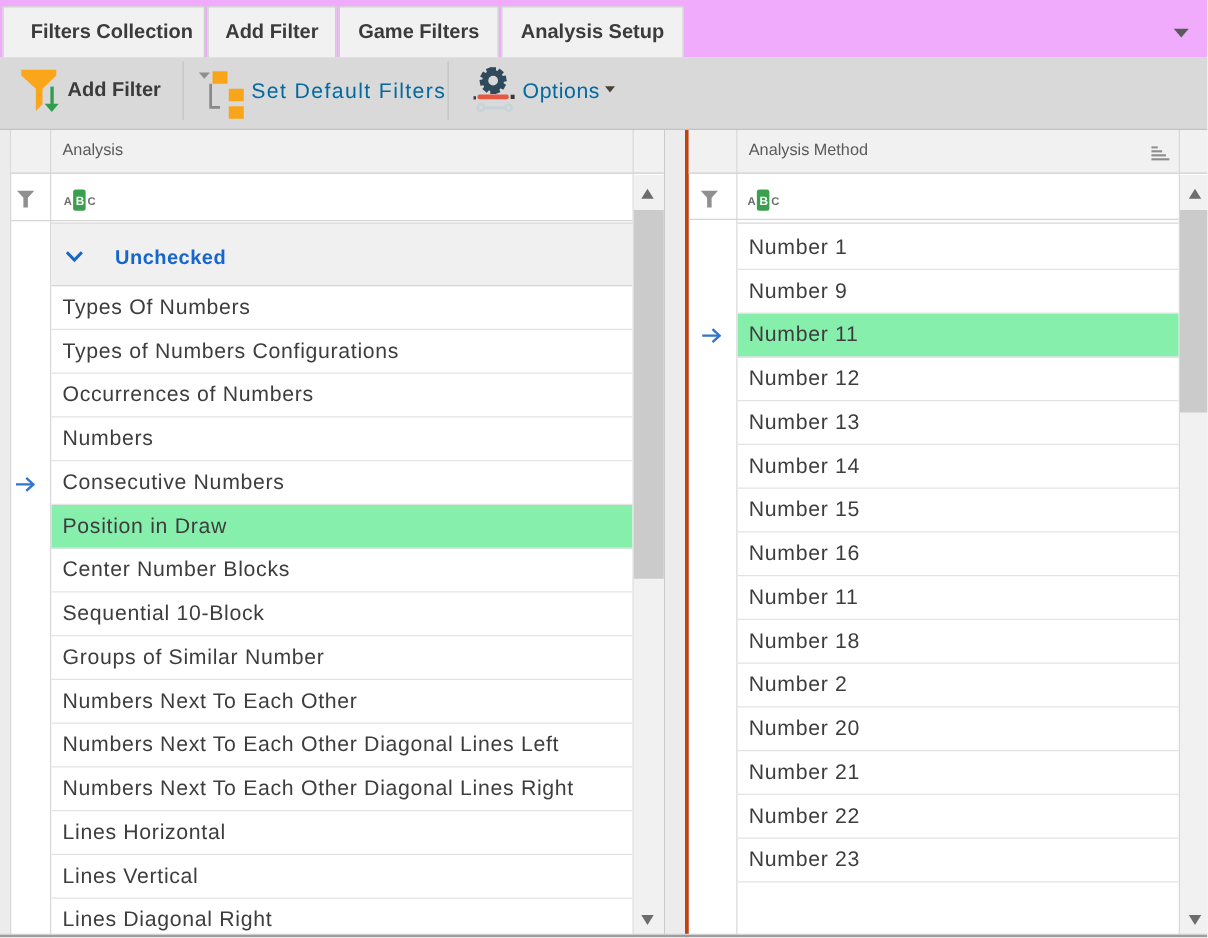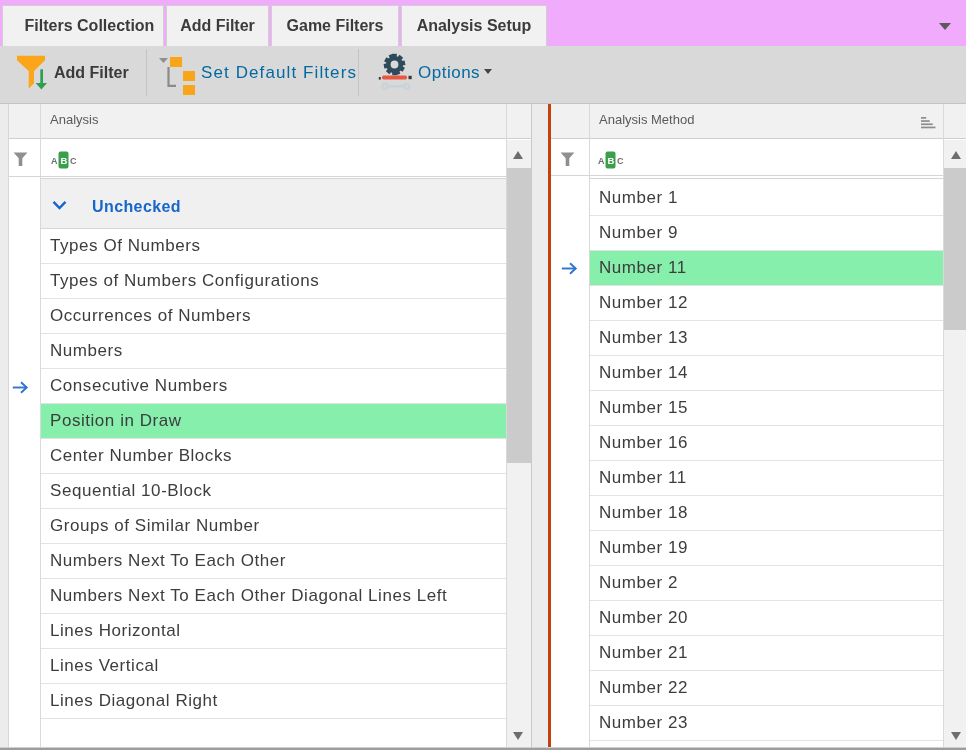--- a/index.html
+++ b/index.html
@@ -100,20 +100,21 @@
 <div class="row">Types of Numbers Configurations</div>
 <div class="row">Occurrences of Numbers</div>
 <div class="row">Numbers</div>
 <div class="row">Consecutive Numbers</div>
 <div class="row sel">Position in Draw</div>
 <div class="row">Center Number Blocks</div>
 <div class="row">Sequential 10-Block</div>
 <div class="row">Groups of Similar Number</div>
 <div class="row">Numbers Next To Each Other</div>
 <div class="row">Numbers Next To Each Other Diagonal Lines Left</div>
+<div class="row">Numbers Next To Each Other Diagonal Lines Right</div>
 <div class="row">Lines Horizontal</div>
 <div class="row">Lines Vertical</div>
 <div class="row">Lines Diagonal Right</div>
 </div>
 <svg class="abs" style="left:43px;top:96px" width="15" height="11" viewBox="0 0 15 11">
         <path d="M1.5 1.8 L7.5 8 L13.5 1.8" stroke="#1766cc" stroke-width="2.4" fill="none"></path>
       </svg>
 <svg class="abs" style="left:3px;top:277px" width="18" height="13" viewBox="0 0 18 13">
         <g stroke="#2e74d0" stroke-width="1.9" fill="none">
           <path d="M0.8 6.5 H14.5"></path>
@@ -155,21 +156,20 @@
 <div class="row">Number 1</div>
 <div class="row">Number 9</div>
 <div class="row sel">Number 11</div>
 <div class="row">Number 12</div>
 <div class="row">Number 13</div>
 <div class="row">Number 14</div>
 <div class="row">Number 15</div>
 <div class="row">Number 16</div>
 <div class="row">Number 11</div>
 <div class="row">Number 18</div>
-<div class="row">Number 19</div>
 <div class="row">Number 2</div>
 <div class="row">Number 20</div>
 <div class="row">Number 21</div>
 <div class="row">Number 22</div>
 <div class="row">Number 23</div>
 </div>
 <svg class="abs" style="left:10px;top:158px" width="18" height="13" viewBox="0 0 18 13">
         <g stroke="#2e74d0" stroke-width="1.9" fill="none">
           <path d="M0.8 6.5 H14.5"></path>
           <path d="M9 1.3 L14.7 6.5 L9 11.7"></path>

